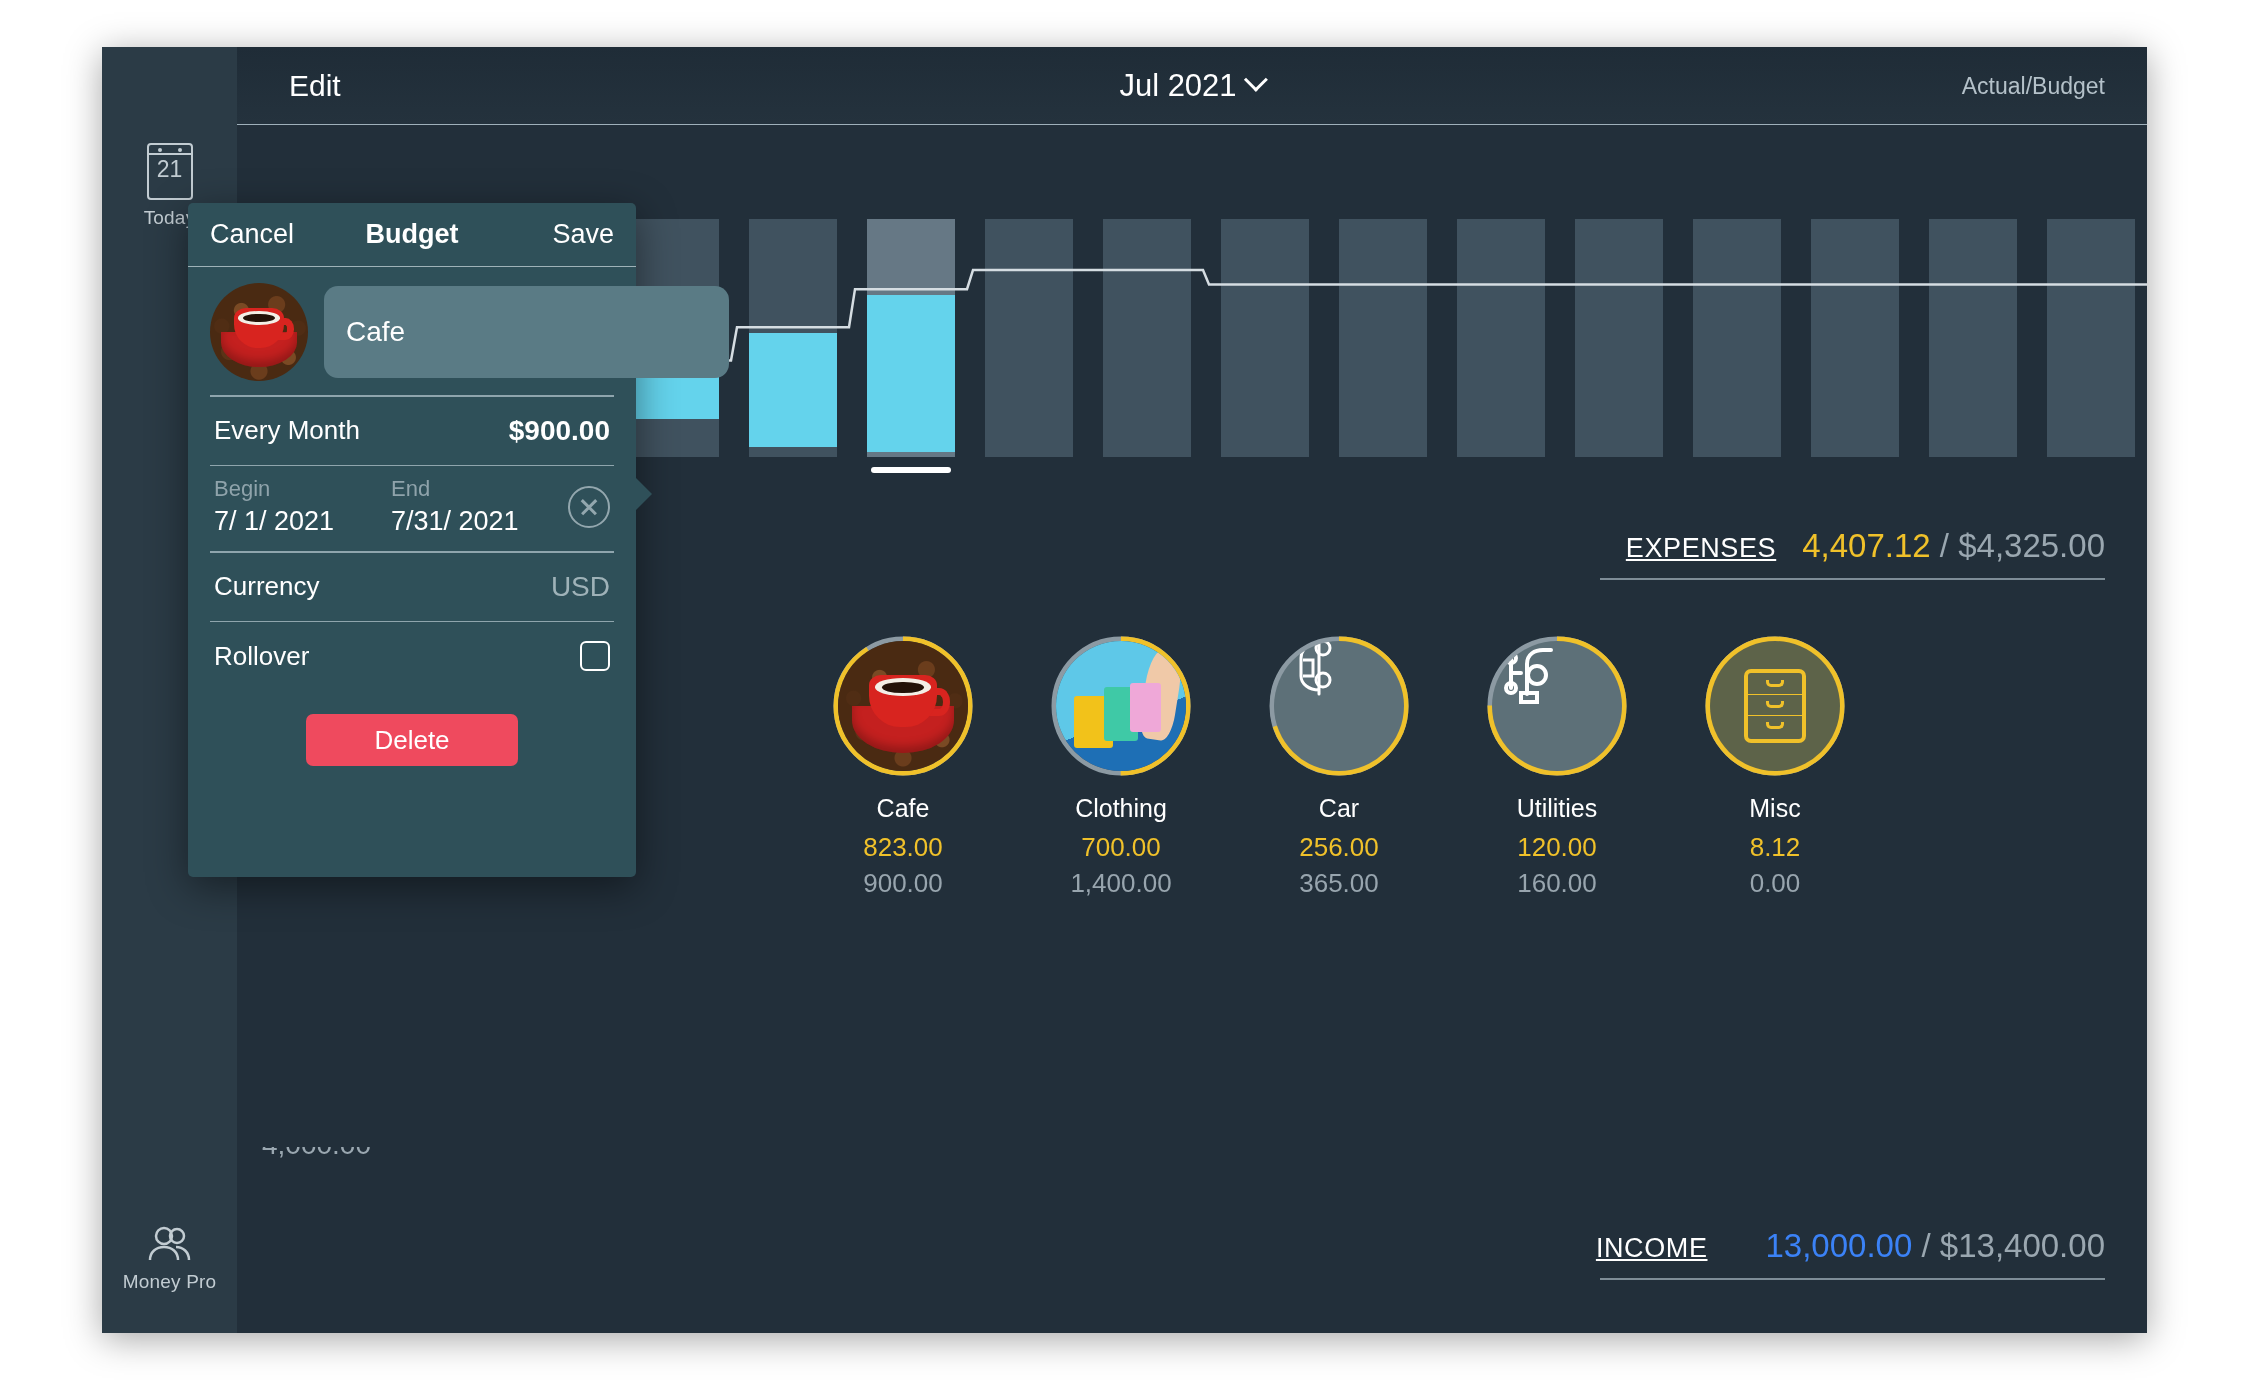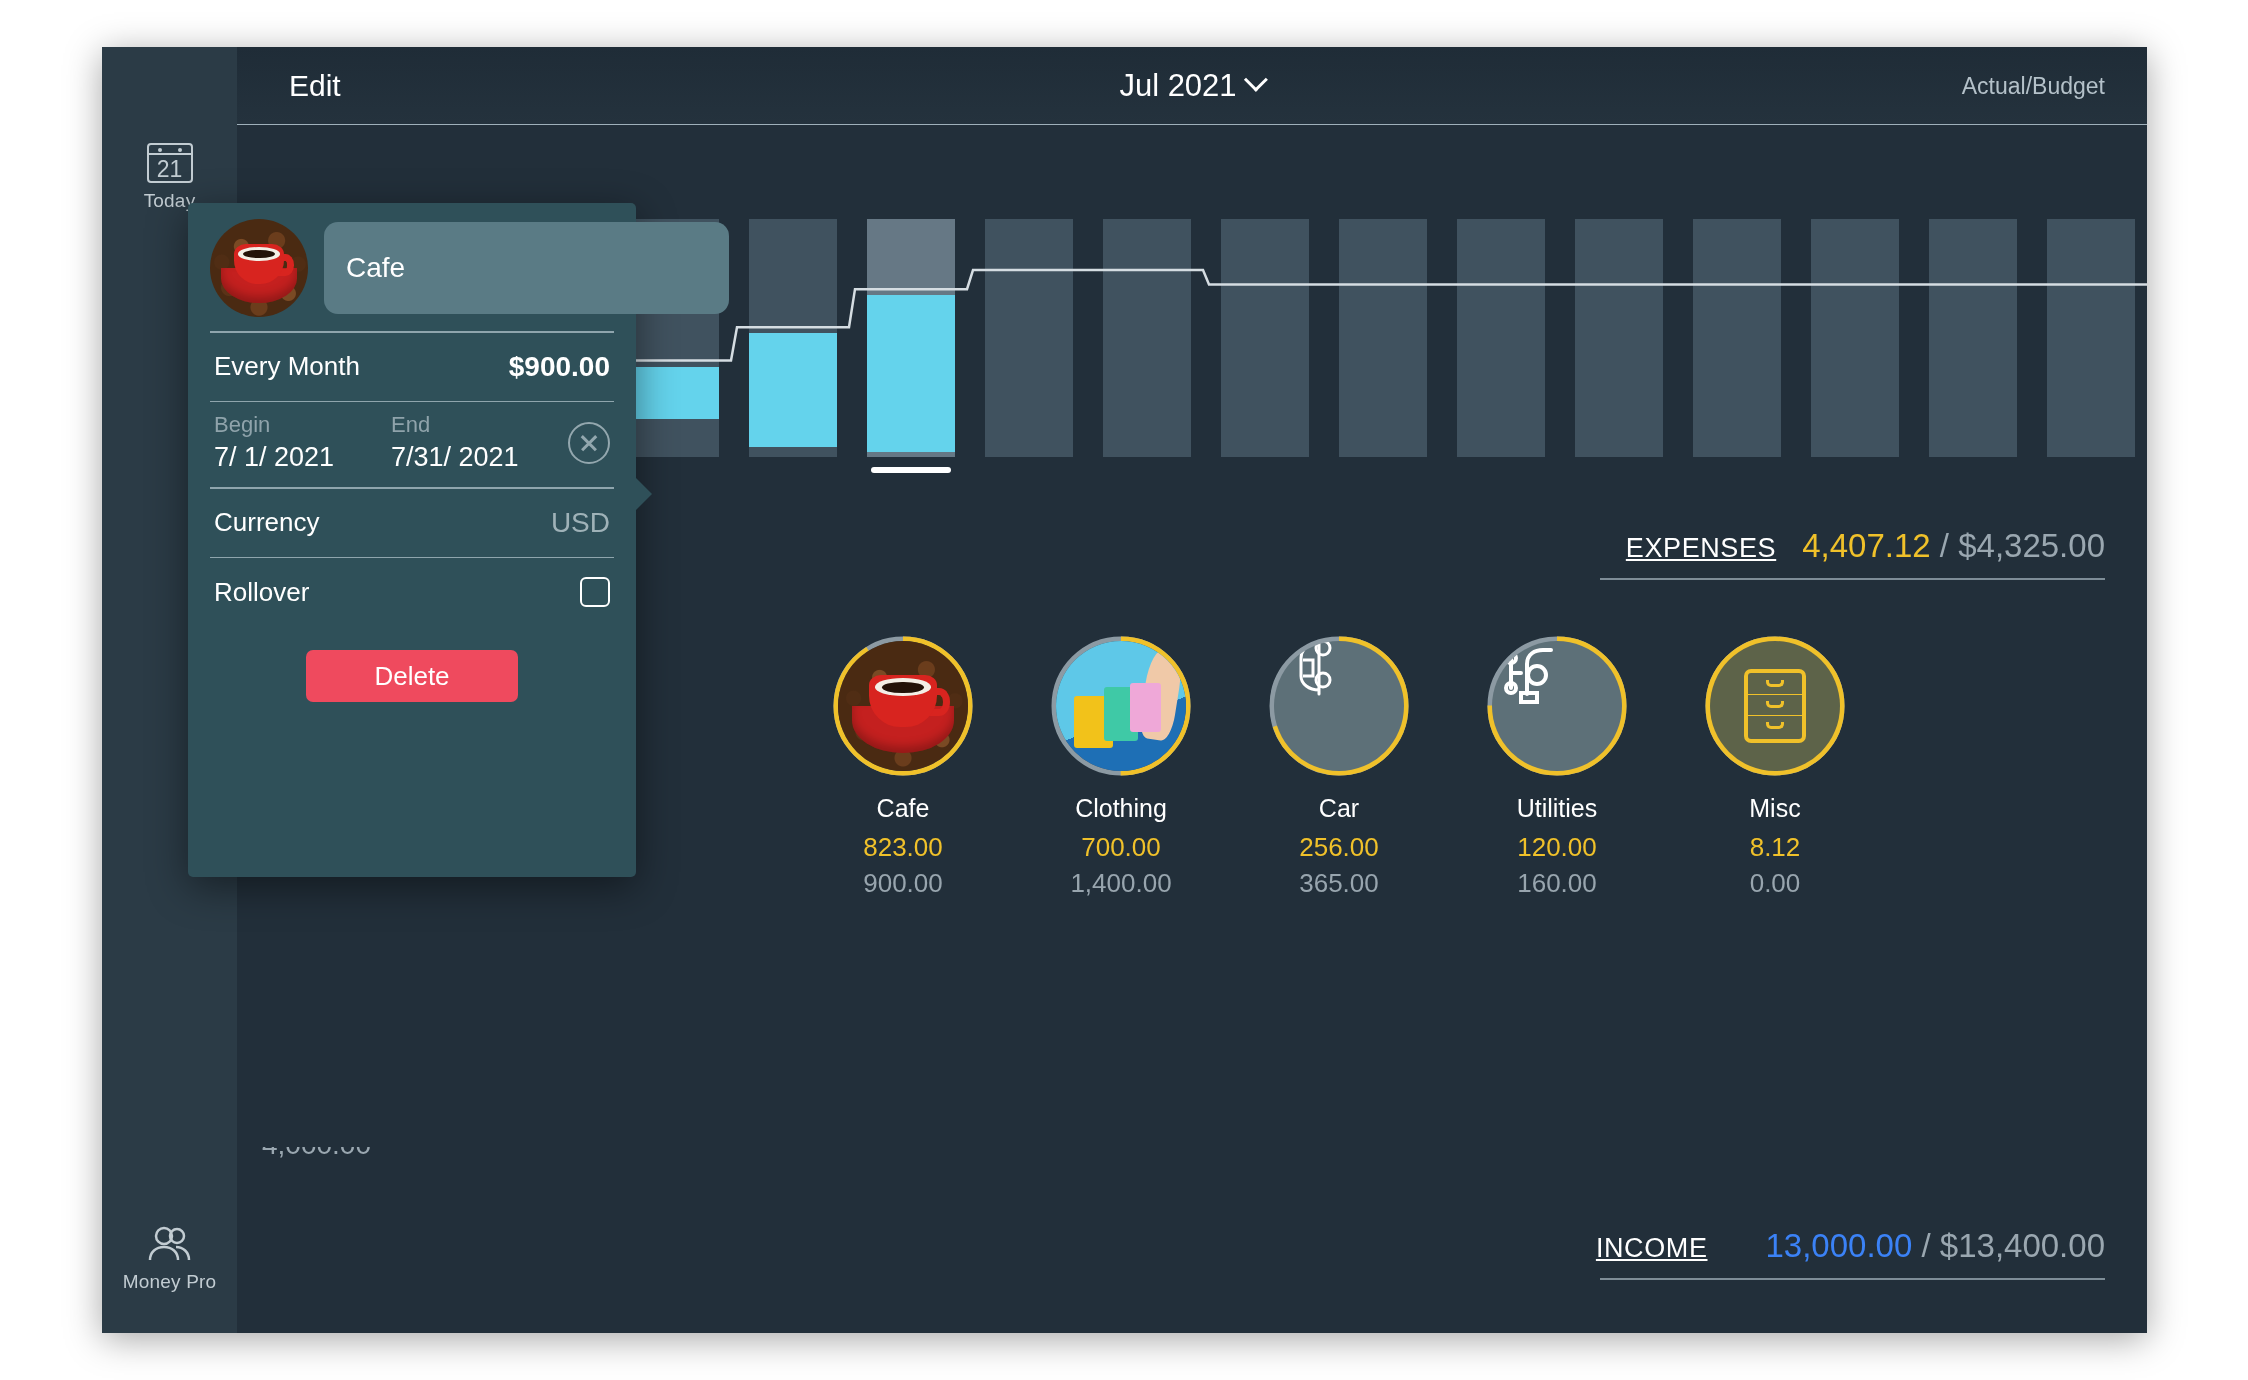--- a/index.html
+++ b/index.html
@@ -26,21 +26,21 @@
     background:#2b3b46;
   }
   .side-item{
     position:absolute; left:0; width:135px;
     display:flex; flex-direction:column; align-items:center; gap:7px;
     color:#c2ccd2;
   }
   #side-today{ top:96px; }
   #side-money{ bottom:40px; }
   .side-label{ font-size:19px; letter-spacing:.2px; }
-  .cal-ico{ width:46px; height:40px; border:2.5px solid #c2ccd2; border-radius:4px; position:relative; }
+  .cal-ico{ width:46px; height:57px; border:2.5px solid #c2ccd2; border-radius:4px; position:relative; }
   .cal-ico .bar{ position:absolute; left:0; right:0; top:0; height:10px; border-bottom:2px solid #c2ccd2; }
   .cal-ico .bar:before,.cal-ico .bar:after{
     content:""; position:absolute; top:3px; width:4px; height:4px; background:#c2ccd2; border-radius:50%;
   }
   .cal-ico .bar:before{ left:9px; } .cal-ico .bar:after{ right:9px; }
   .cal-num{ position:absolute; left:0; right:0; top:11px; text-align:center; font-size:23px; color:#c2ccd2; }
 
   
   #topbar{
     position:absolute; left:135px; top:0; right:0; height:78px;
@@ -408,20 +408,25 @@
         <span class="sep">/</span>
         <span class="planned">$13,400.00</span>
       </span>
     </div>
     <div class="rule"></div>
   </div>
 
   <div id="budget-modal">
     <div id="modal-notch"></div>
 
+    <div id="modal-header">
+      <div class="side">Cancel</div>
+      <div id="modal-title">Budget</div>
+      <div class="side">Save</div>
+    </div>
 
     <div id="name-row">
       <div id="name-avatar">
         <div class="coffee">
           <div class="saucer"></div>
           <div class="handle"></div>
           <div class="cup"></div>
         </div>
       </div>
       <input id="name-input" type="text" value="Cafe" style="">

